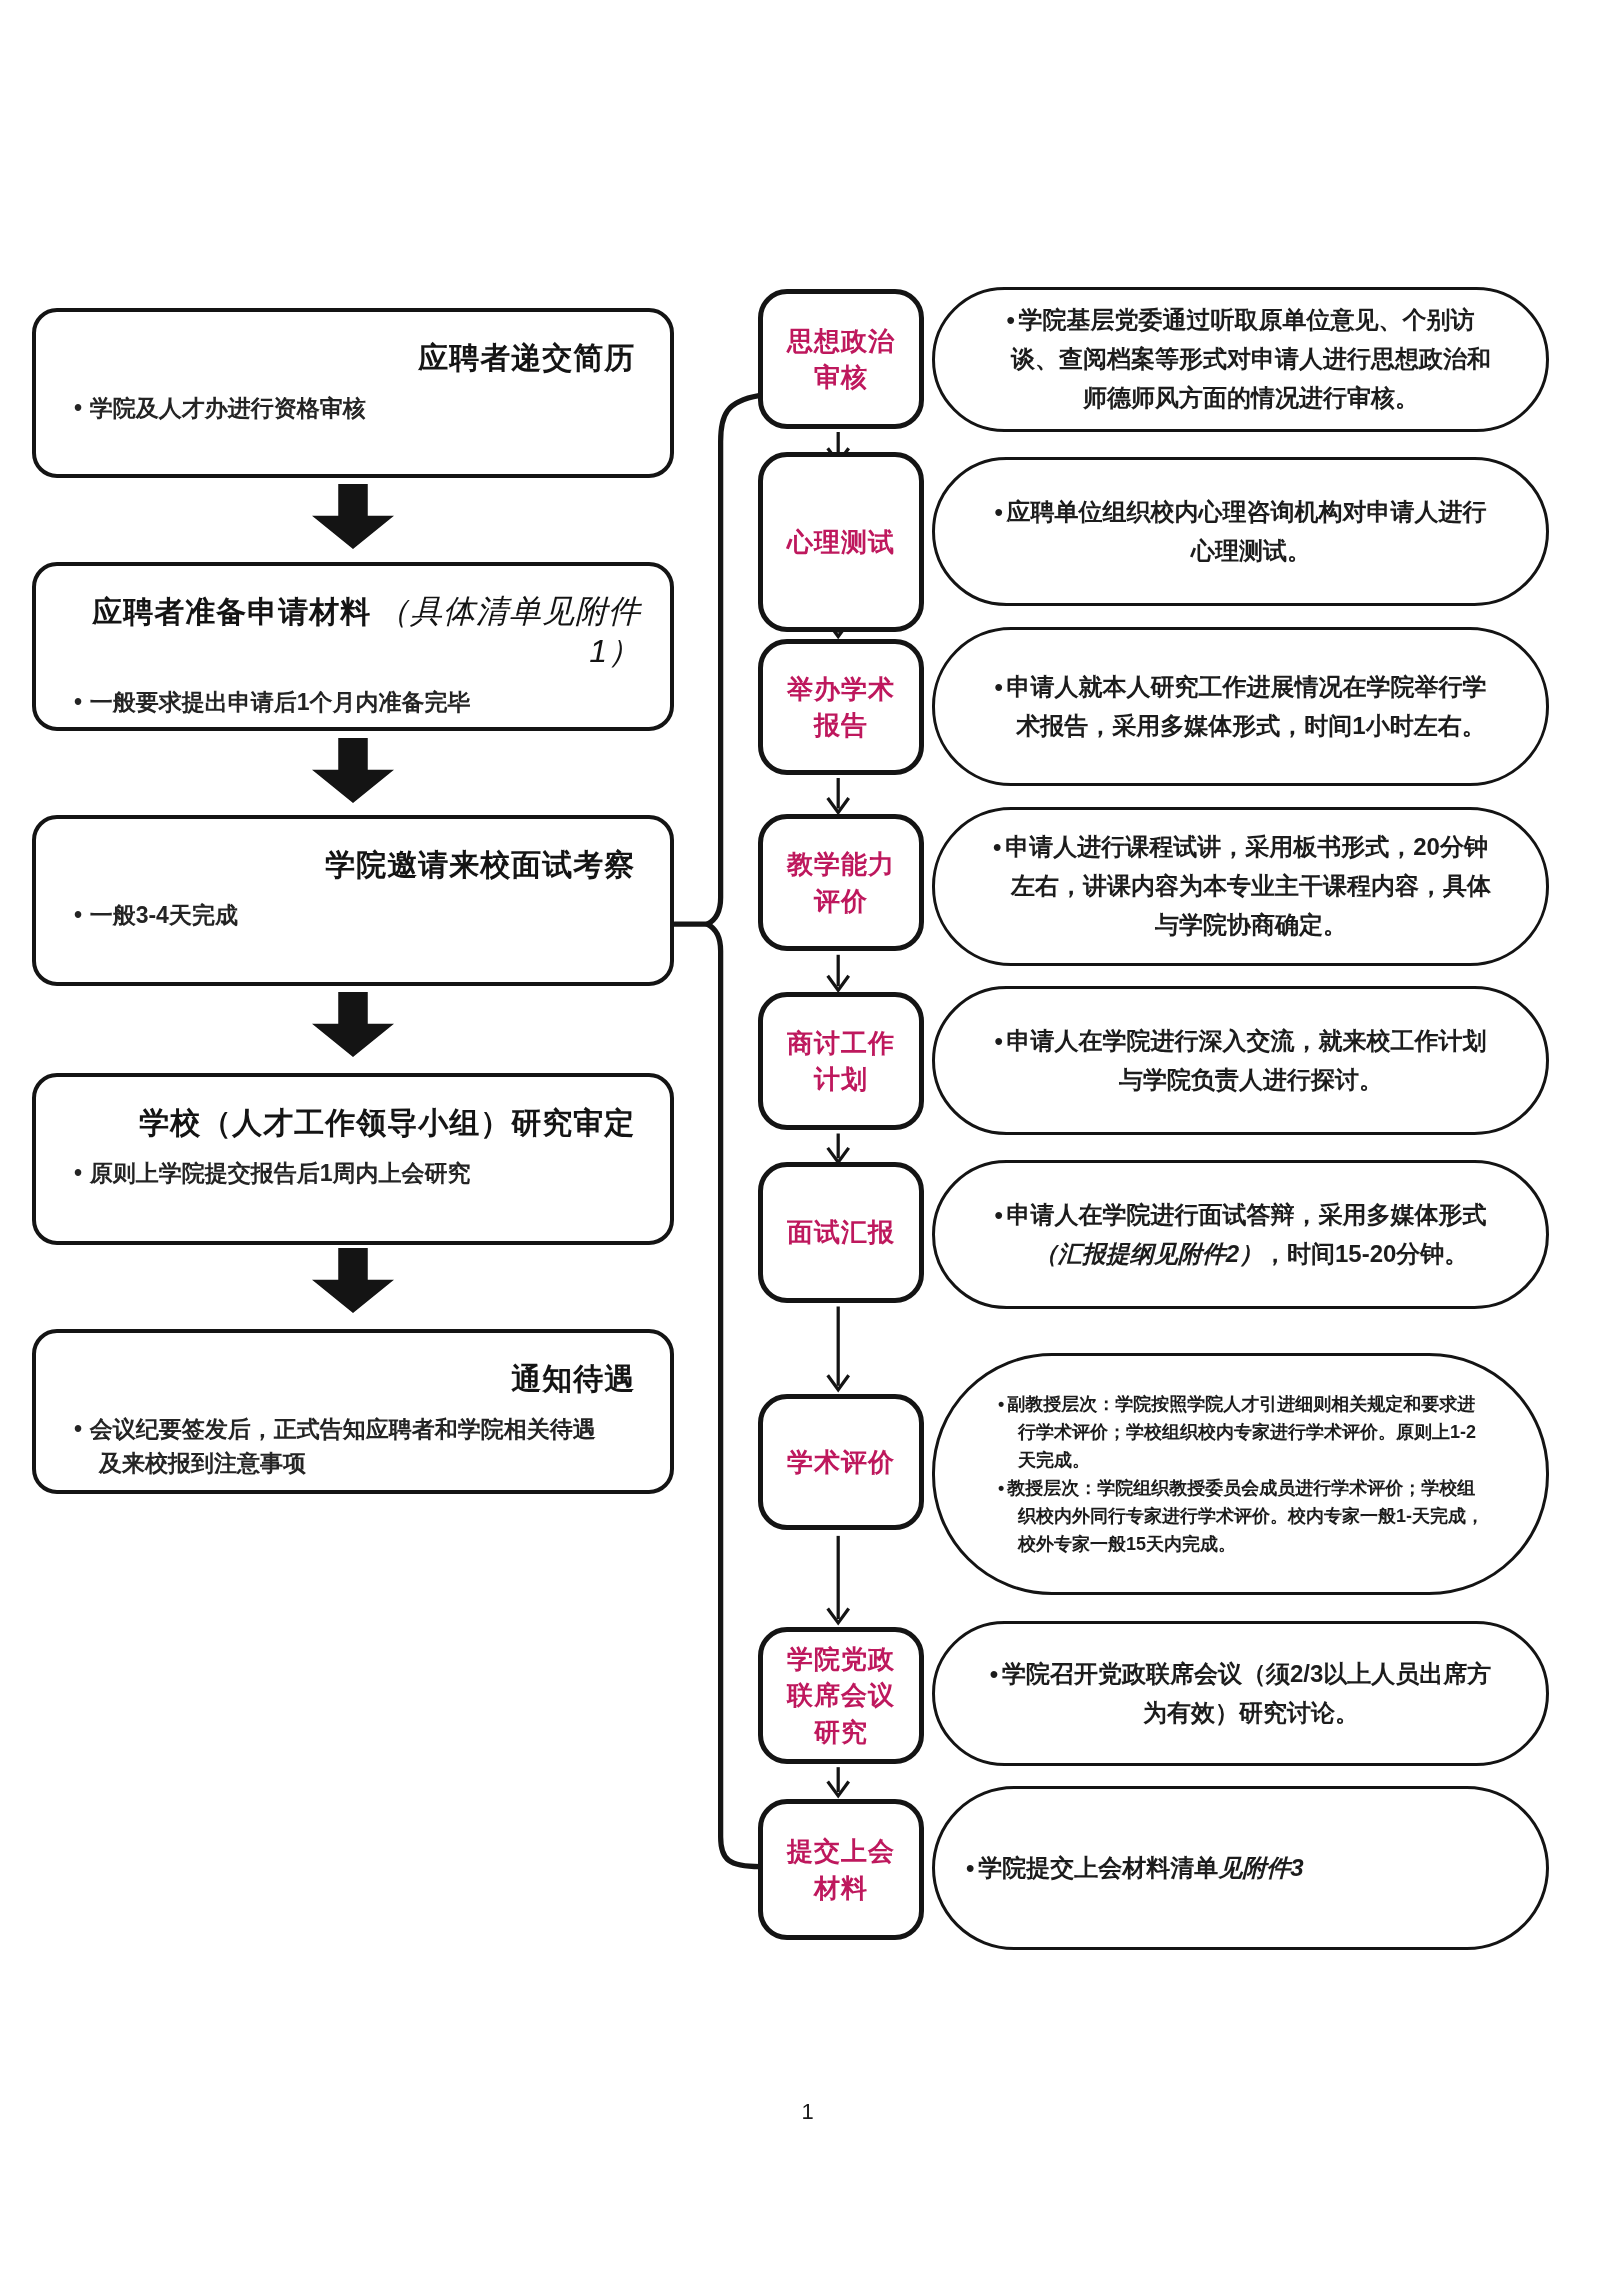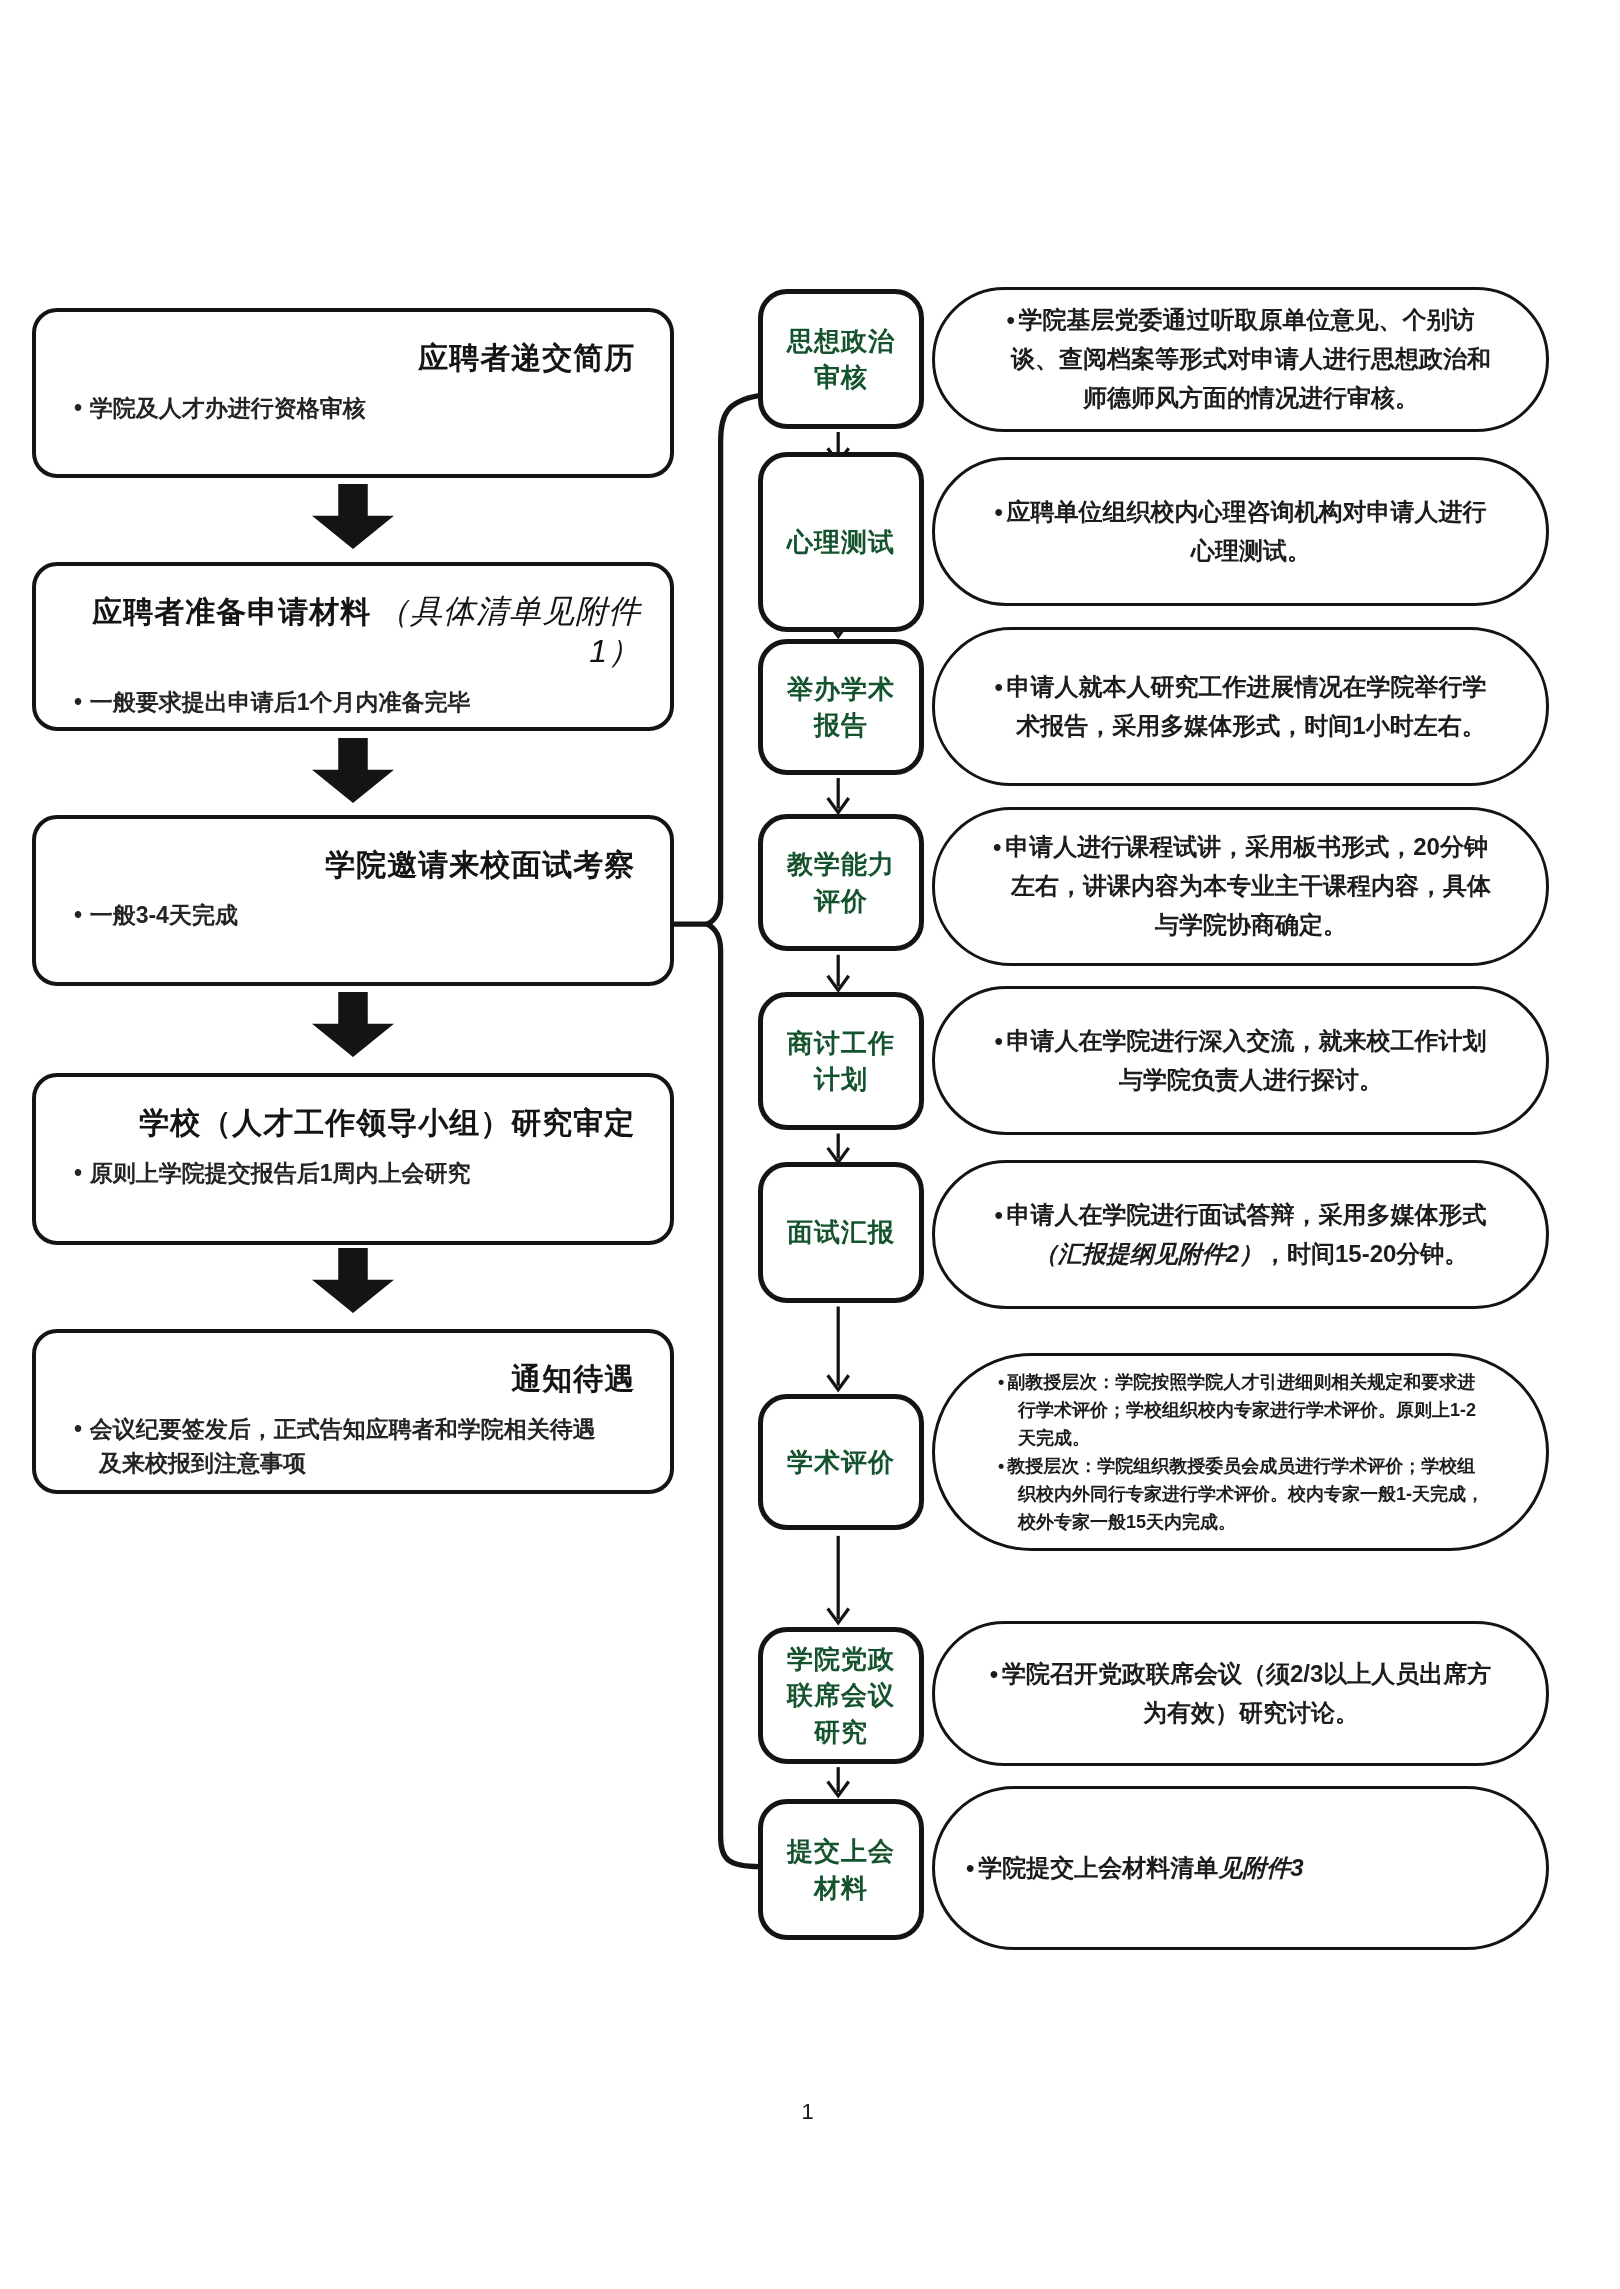--- a/index.html
+++ b/index.html
@@ -15,21 +15,21 @@
            padding-left:25px;text-indent:-25px;}
   .lbullet::before{content:"•";margin-right:7.6px;}
 
   
   .block-arrow{position:absolute;left:312px;width:82px;height:65px;background:#141414;
         clip-path:polygon(32% 0,68% 0,68% 49%,100% 49%,50% 100%,0 49%,32% 49%);}
 
   
   .rbox{position:absolute;left:758px;width:166px;box-sizing:border-box;background:#fff;
         border:5.7px solid #141414;border-radius:29px;display:flex;align-items:center;justify-content:center;}
-  .rlabel{font-size:26px;font-weight:600;color:#14532d;line-height:1.4;white-space:pre-line;
+  .rlabel{font-size:26px;font-weight:600;color:#be185d;line-height:1.4;white-space:pre-line;
         text-align:center;letter-spacing:1px;}
 
   
   .oval{position:absolute;left:932px;width:617px;box-sizing:border-box;background:#fff;
         border:3.8px solid #141414;display:flex;align-items:center;justify-content:center;}
   .onote{font-size:24px;font-weight:700;color:#1c1c1c;line-height:1.62;text-align:center;padding:0 48px;}
   .onote.hang{padding-left:69px;text-indent:-21px;text-align:center;}
   .onote.hang::before{content:"•";margin-right:3.8px;}
   .onote.left{text-align:left;padding:0 29px 0 31px;}
   .onote.left::before{content:"•";margin-right:3.8px;}
@@ -166,21 +166,21 @@
   </div>
   <div class="oval" style="top:807px;height:159px;border-radius:79px">
     <div class="onote hang"><span>申请人进行课程试讲，采用板书形式，20分钟左右，讲课内容为本专业主干课程内容，具体与学院协商确定。</span><span class="em"></span><span></span></div>
   </div>
   <div class="oval" style="top:986px;height:149px;border-radius:75px">
     <div class="onote hang"><span>申请人在学院进行深入交流，就来校工作计划与学院负责人进行探讨。</span><span class="em"></span><span></span></div>
   </div>
   <div class="oval" style="top:1160px;height:149px;border-radius:75px">
     <div class="onote hang"><span>申请人在学院进行面试答辩，采用多媒体形式</span><span class="em">（汇报提纲见附件2）</span><span>，时间15-20分钟。</span></div>
   </div>
-  <div class="oval" style="top:1353px;height:198px;border-radius:120px">
+  <div class="oval" style="top:1353px;height:242px;border-radius:120px">
     <div class="obullets">
       <div class="obullet">副教授层次：学院按照学院人才引进细则相关规定和要求进行学术评价；学校组织校内专家进行学术评价。原则上1-2天完成。</div>
       <div class="obullet">教授层次：学院组织教授委员会成员进行学术评价；学校组织校内外同行专家进行学术评价。校内专家一般1-天完成，校外专家一般15天内完成。</div>
     </div>
   </div>
   <div class="oval" style="top:1621px;height:145px;border-radius:73px">
     <div class="onote hang"><span>学院召开党政联席会议（须2/3以上人员出席方为有效）研究讨论。</span><span class="em"></span><span></span></div>
   </div>
   <div class="oval" style="top:1786px;height:164px;border-radius:82px;justify-content:flex-start">
     <div class="onote left"><span>学院提交上会材料清单</span><span class="em">见附件3</span><span></span></div>

